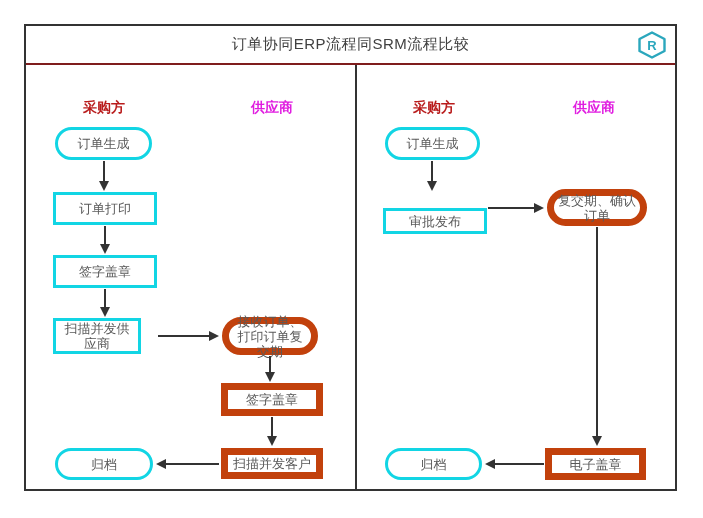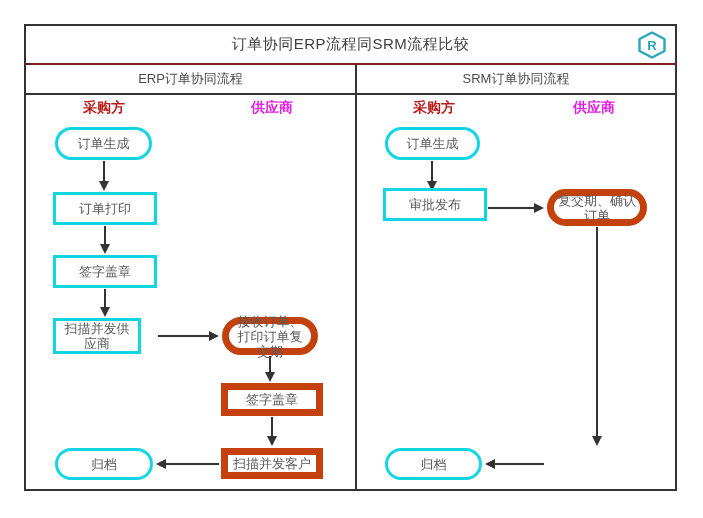--- a/index.html
+++ b/index.html
@@ -55,24 +55,20 @@
 <div class="page">
 
   <div class="frame">
     <div class="title-row">
       <span class="title-text">订单协同ERP流程同SRM流程比较</span>
       <svg class="logo" viewBox="0 0 30 28">
         <path d="M15,1.5 L27.5,8 V20 L15,26.5 L2.5,20 V8 Z" fill="none" stroke="#2ba7bd" stroke-width="2.4" stroke-linejoin="round"></path>
         <text x="15" y="19" text-anchor="middle" font-size="13" font-weight="bold" fill="#2ba7bd" font-family="Liberation Sans, DejaVu Sans, sans-serif">R</text>
       </svg>
     </div>
-    <div class="header-row">
-      <div class="header-cell header-left">ERP订单协同流程</div>
-      <div class="header-cell header-right">SRM订单协同流程</div>
-    </div>
     <div class="v-divider"></div>
   </div>
 
   <div class="role-label role-buyer" style="left:104px;top:99px">采购方</div>
   <div class="role-label role-supplier" style="left:272px;top:99px">供应商</div>
   <div class="role-label role-buyer" style="left:434px;top:99px">采购方</div>
   <div class="role-label role-supplier" style="left:594px;top:99px">供应商</div>
 
   <div class="node pill cyan" style="left:55px;top:127px;width:97px;height:33px">
       <span>订单生成</span>
@@ -95,25 +91,28 @@
   <div class="node magenta" style="left:221px;top:448px;width:102px;height:31px">
       <span>扫描并发客户</span>
     </div>
   <div class="node pill cyan" style="left:55px;top:448px;width:98px;height:32px">
       <span>归档</span>
     </div>
 
   <div class="node pill cyan" style="left:385px;top:127px;width:95px;height:33px">
       <span>订单生成</span>
     </div>
-  <div class="node cyan" style="left:383px;top:188px;width:104px;height:33px">
+  <div class="node cyan" style="left:383px;top:208px;width:104px;height:26px">
       <span>审批发布</span>
     </div>
   <div class="node pill magenta" style="left:547px;top:189px;width:100px;height:37px">
       <span>复交期、确认订单</span>
+    </div>
+  <div class="node magenta" style="left:545px;top:448px;width:101px;height:32px">
+      <span>电子盖章</span>
     </div>
   <div class="node pill cyan" style="left:385px;top:448px;width:97px;height:32px">
       <span>归档</span>
     </div>
 
   <svg class="arrows">
     <defs>
       <marker id="ah" markerUnits="userSpaceOnUse" markerWidth="12" markerHeight="12" refX="8" refY="5" orient="auto">
         <path d="M0,0 L10,5 L0,10 Z" fill="#333"></path>
       </marker>

